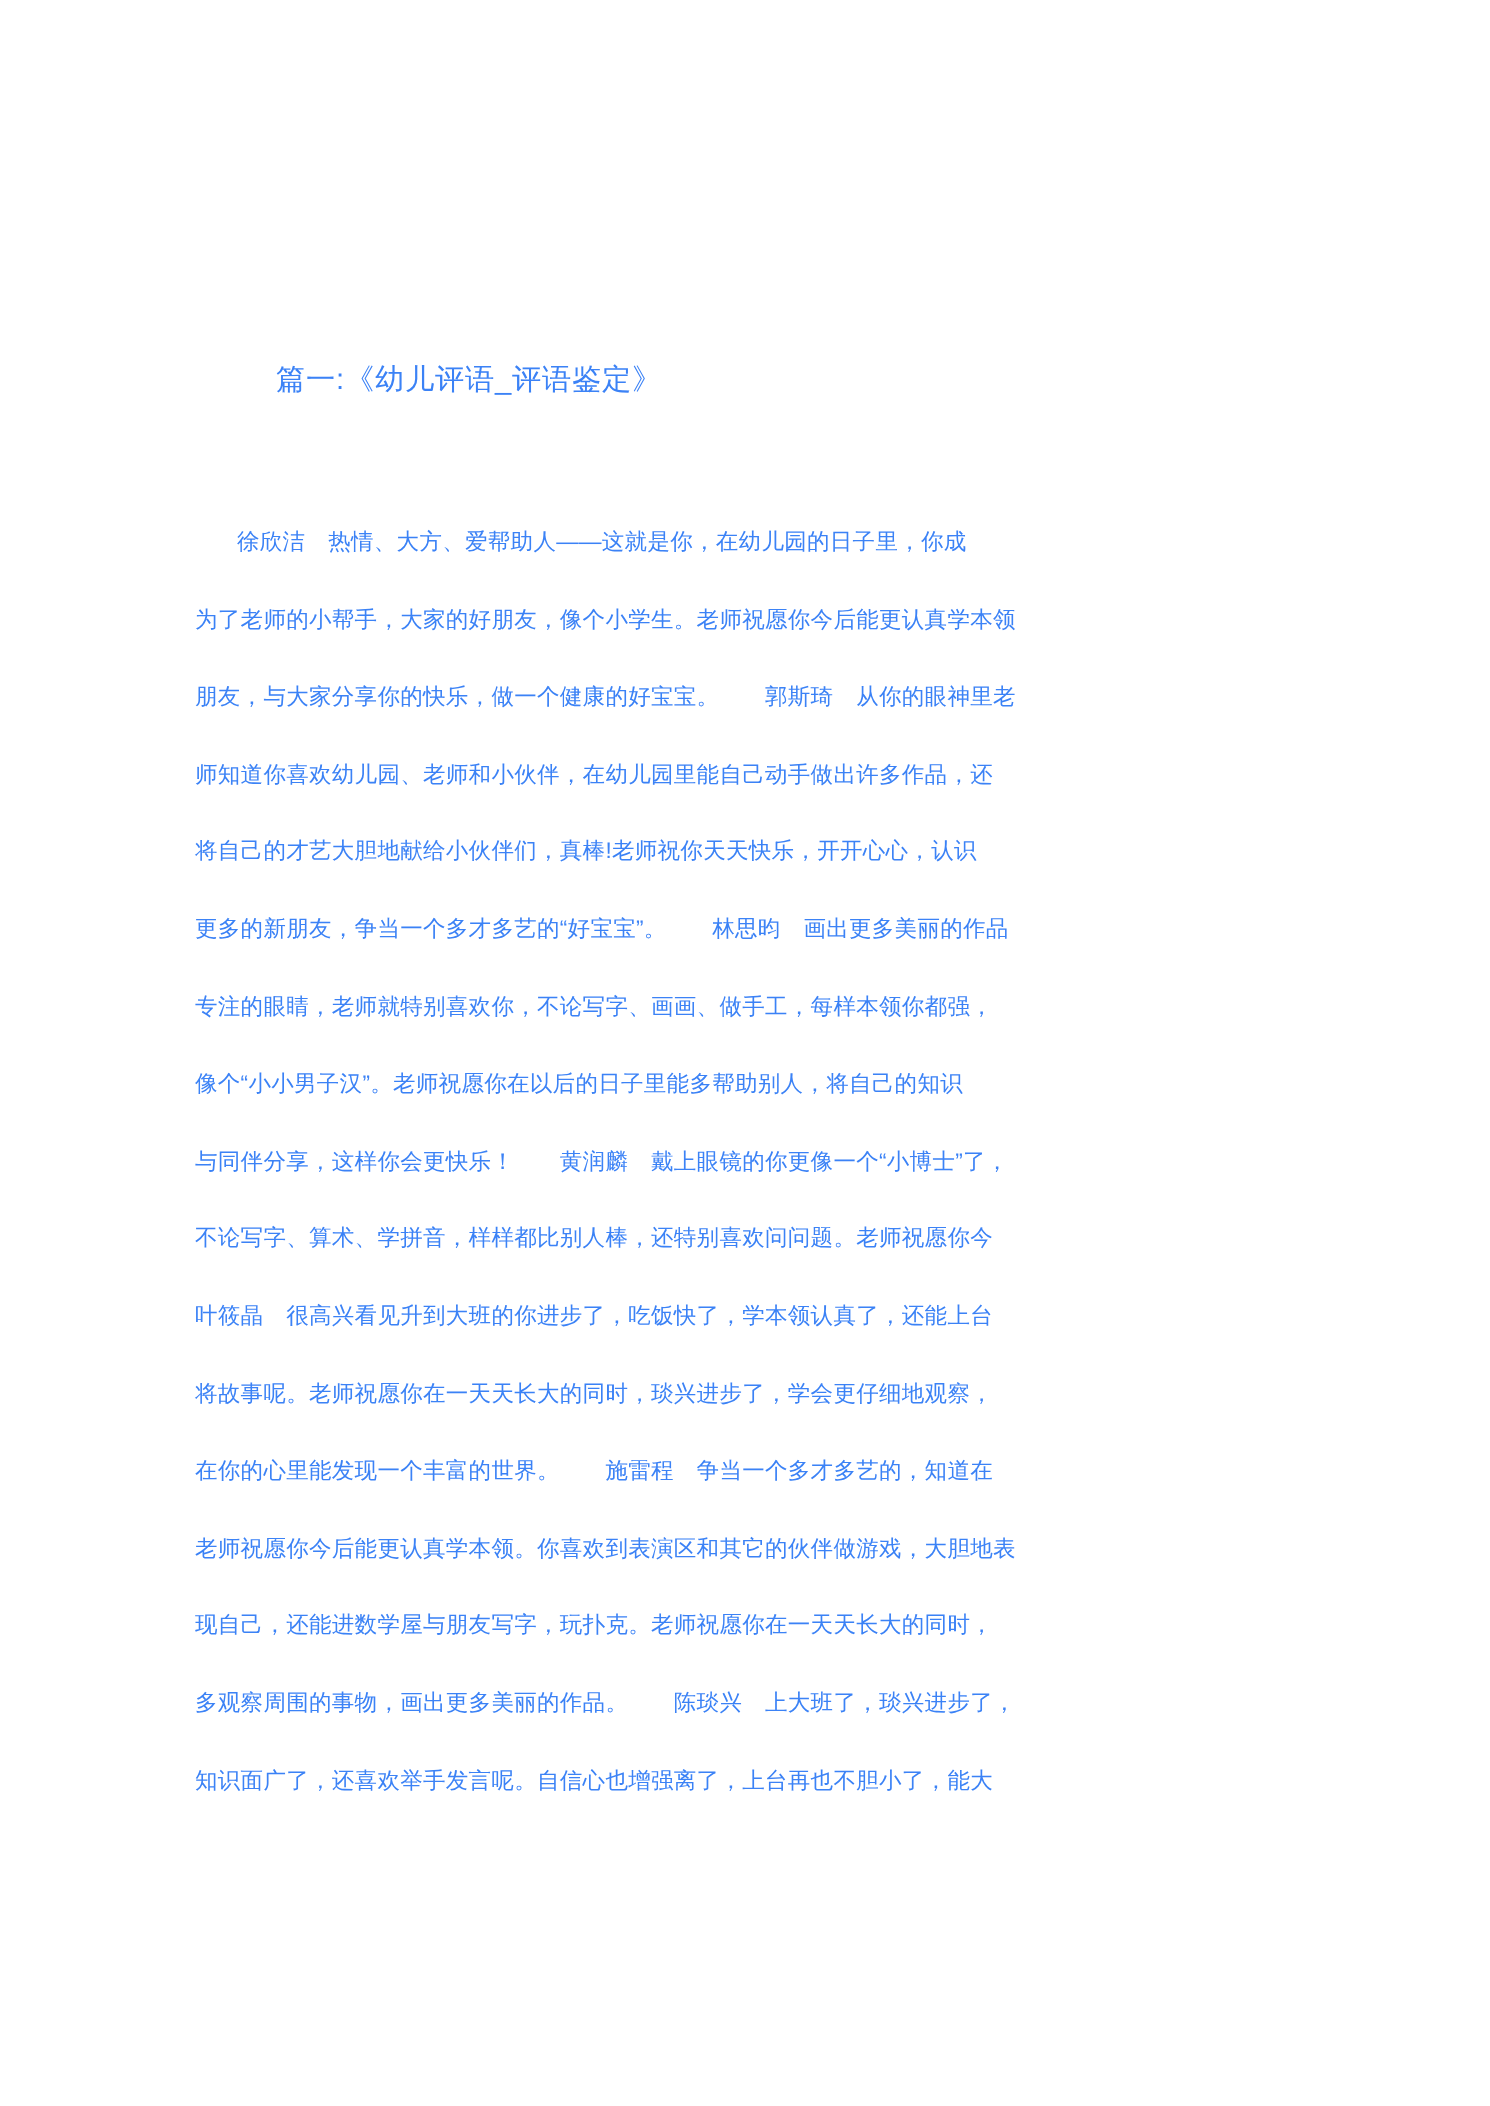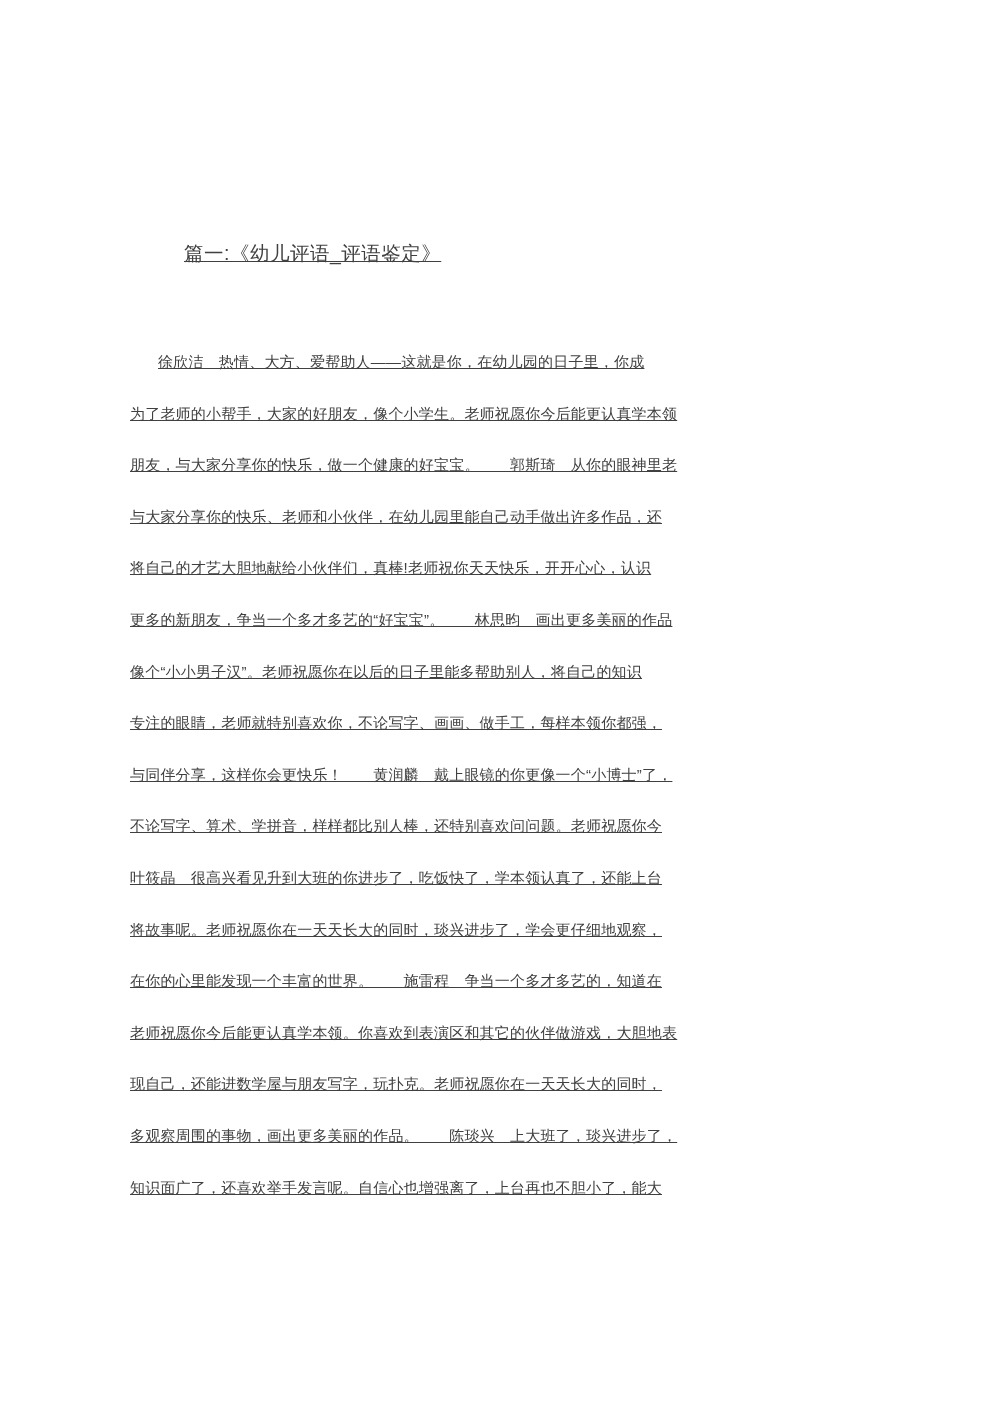--- a/index.html
+++ b/index.html
@@ -46,31 +46,31 @@
     white-space: nowrap;
   }
   .body-line.first-line {
     text-indent: 28px;
   }
 </style>
 </head>
 <body>
 
 <div class="page" style="background: rgb(255, 255, 255);">
-  <div class="content" style="color: #404040; text-decoration: underline;">
+  <div class="content" style="color: #3b82f6;">
     <div class="doc-title">篇一:《幼儿评语_评语鉴定》</div>
     <div class="body-text">
         <div class="body-line first-line">徐欣洁　热情、大方、爱帮助人——这就是你，在幼儿园的日子里，你成</div>
         <div class="body-line">为了老师的小帮手，大家的好朋友，像个小学生。老师祝愿你今后能更认真学本领</div>
         <div class="body-line">朋友，与大家分享你的快乐，做一个健康的好宝宝。　　郭斯琦　从你的眼神里老</div>
-        <div class="body-line">与大家分享你的快乐、老师和小伙伴，在幼儿园里能自己动手做出许多作品，还</div>
+        <div class="body-line">师知道你喜欢幼儿园、老师和小伙伴，在幼儿园里能自己动手做出许多作品，还</div>
         <div class="body-line">将自己的才艺大胆地献给小伙伴们，真棒!老师祝你天天快乐，开开心心，认识</div>
         <div class="body-line">更多的新朋友，争当一个多才多艺的“好宝宝”。　　林思昀　画出更多美丽的作品</div>
+        <div class="body-line">专注的眼睛，老师就特别喜欢你，不论写字、画画、做手工，每样本领你都强，</div>
         <div class="body-line">像个“小小男子汉”。老师祝愿你在以后的日子里能多帮助别人，将自己的知识</div>
-        <div class="body-line">专注的眼睛，老师就特别喜欢你，不论写字、画画、做手工，每样本领你都强，</div>
         <div class="body-line">与同伴分享，这样你会更快乐！　　黄润麟　戴上眼镜的你更像一个“小博士”了，</div>
         <div class="body-line">不论写字、算术、学拼音，样样都比别人棒，还特别喜欢问问题。老师祝愿你今</div>
         <div class="body-line">叶筱晶　很高兴看见升到大班的你进步了，吃饭快了，学本领认真了，还能上台</div>
         <div class="body-line">将故事呢。老师祝愿你在一天天长大的同时，琰兴进步了，学会更仔细地观察，</div>
         <div class="body-line">在你的心里能发现一个丰富的世界。　　施雷程　争当一个多才多艺的，知道在</div>
         <div class="body-line">老师祝愿你今后能更认真学本领。你喜欢到表演区和其它的伙伴做游戏，大胆地表</div>
         <div class="body-line">现自己，还能进数学屋与朋友写字，玩扑克。老师祝愿你在一天天长大的同时，</div>
         <div class="body-line">多观察周围的事物，画出更多美丽的作品。　　陈琰兴　上大班了，琰兴进步了，</div>
         <div class="body-line">知识面广了，还喜欢举手发言呢。自信心也增强离了，上台再也不胆小了，能大</div>
       </div>

